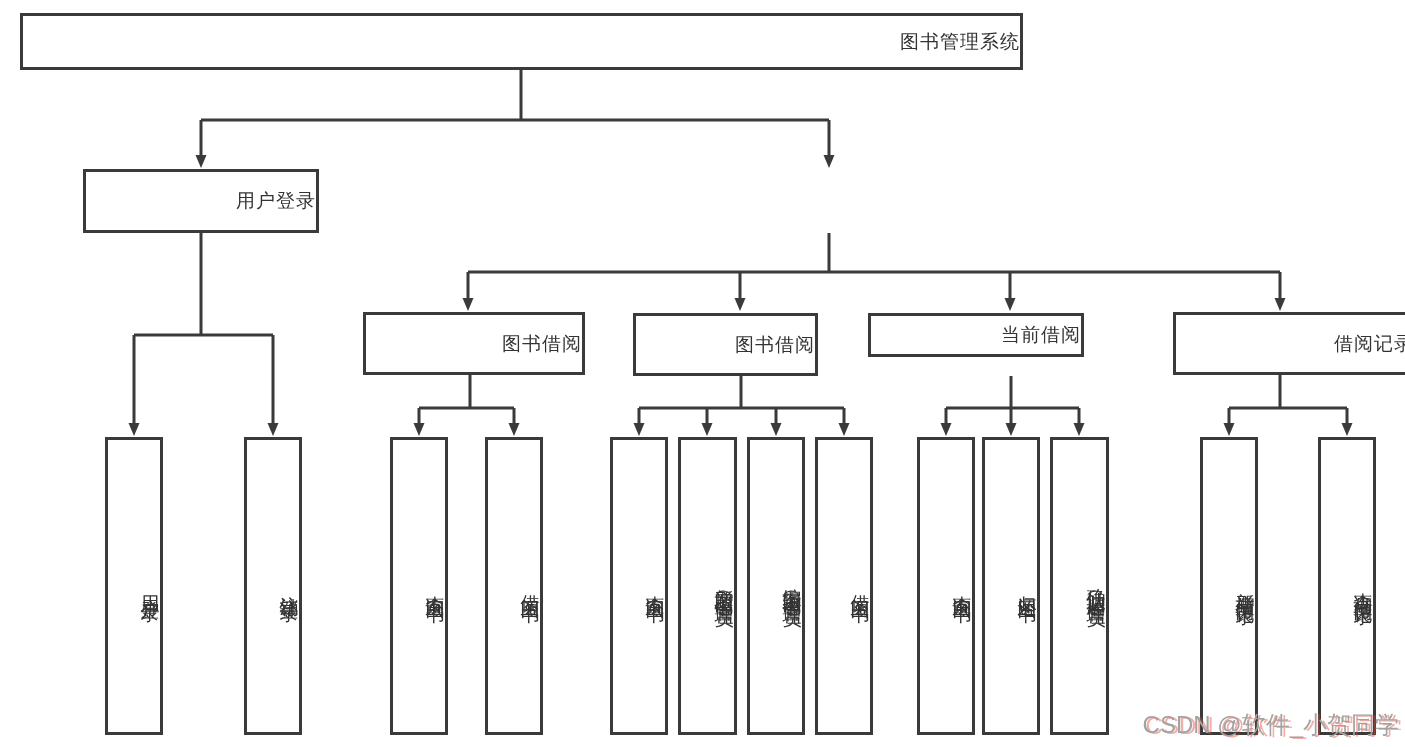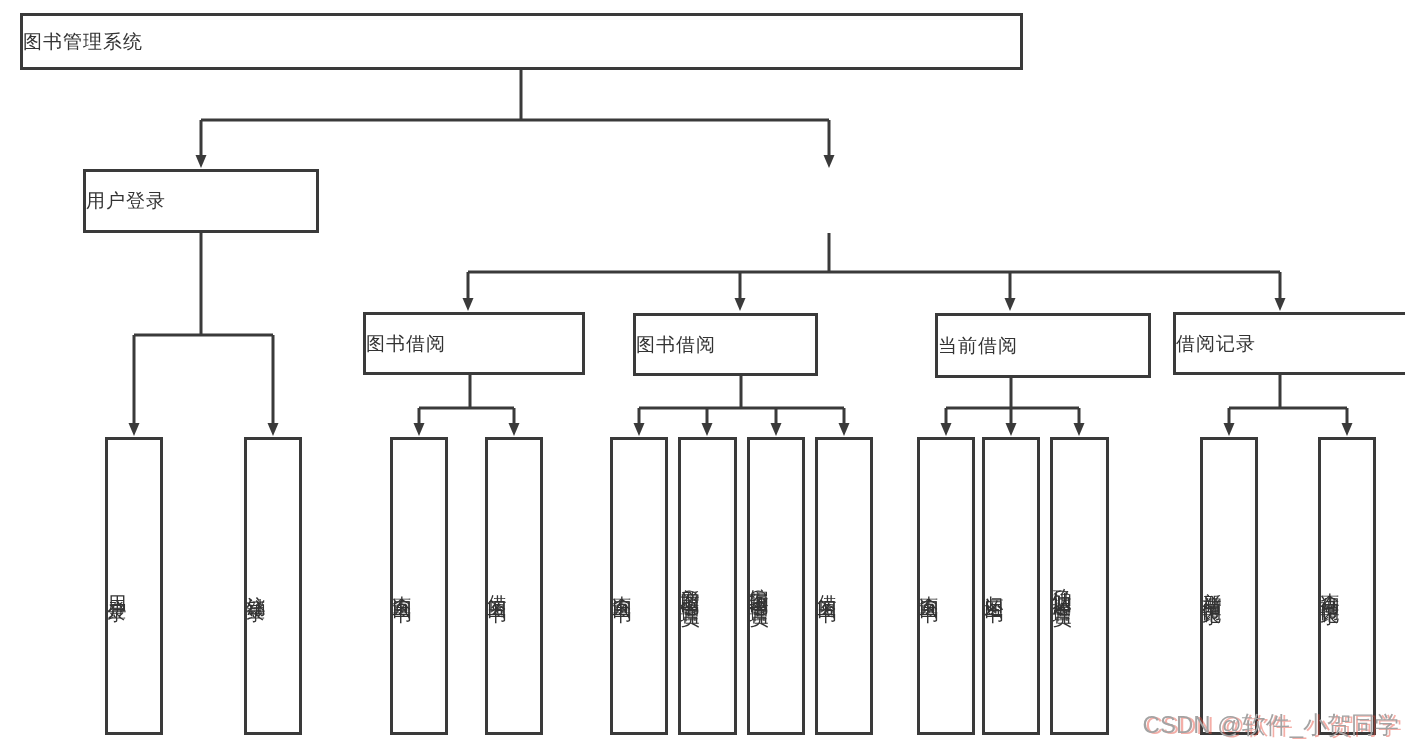--- a/index.html
+++ b/index.html
@@ -28,21 +28,21 @@
     width:1405px;height:747px;
     color:var(--line);
   }
   .box{
     position:absolute;
     box-sizing:border-box;
     border:3px solid var(--line);
     background:#ffffff;
     display:flex;
     align-items:center;
-    justify-content:flex-start;
+    justify-content:flex-end;
     color:var(--text);
   }
   .box.h span{
     font-size:19px;
     letter-spacing:1px;
     white-space:nowrap;
   }
   .box.v span{
     writing-mode:vertical-rl;
     text-orientation:mixed;
@@ -106,21 +106,21 @@
   <div class="box h" style="left:83px;top:169px;width:236px;height:64px">
     <span>用户登录</span>
   </div>
 
   <div class="box h" style="left:363px;top:312px;width:222px;height:63px">
     <span>图书借阅</span>
   </div>
   <div class="box h" style="left:633px;top:313px;width:185px;height:63px">
     <span>图书借阅</span>
   </div>
-  <div class="box h" style="left:935px;top:313px;width:216px;height:65px">
+  <div class="box h" style="left:868px;top:313px;width:216px;height:44px">
     <span>当前借阅</span>
   </div>
   <div class="box h" style="left:1173px;top:312px;width:244px;height:63px">
     <span>借阅记录</span>
   </div>
 
   <div class="box v" style="left:105px;top:437px;width:58px;height:298px">
     <span>用户登录</span>
   </div>
   <div class="box v" style="left:244px;top:437px;width:58px;height:298px">

